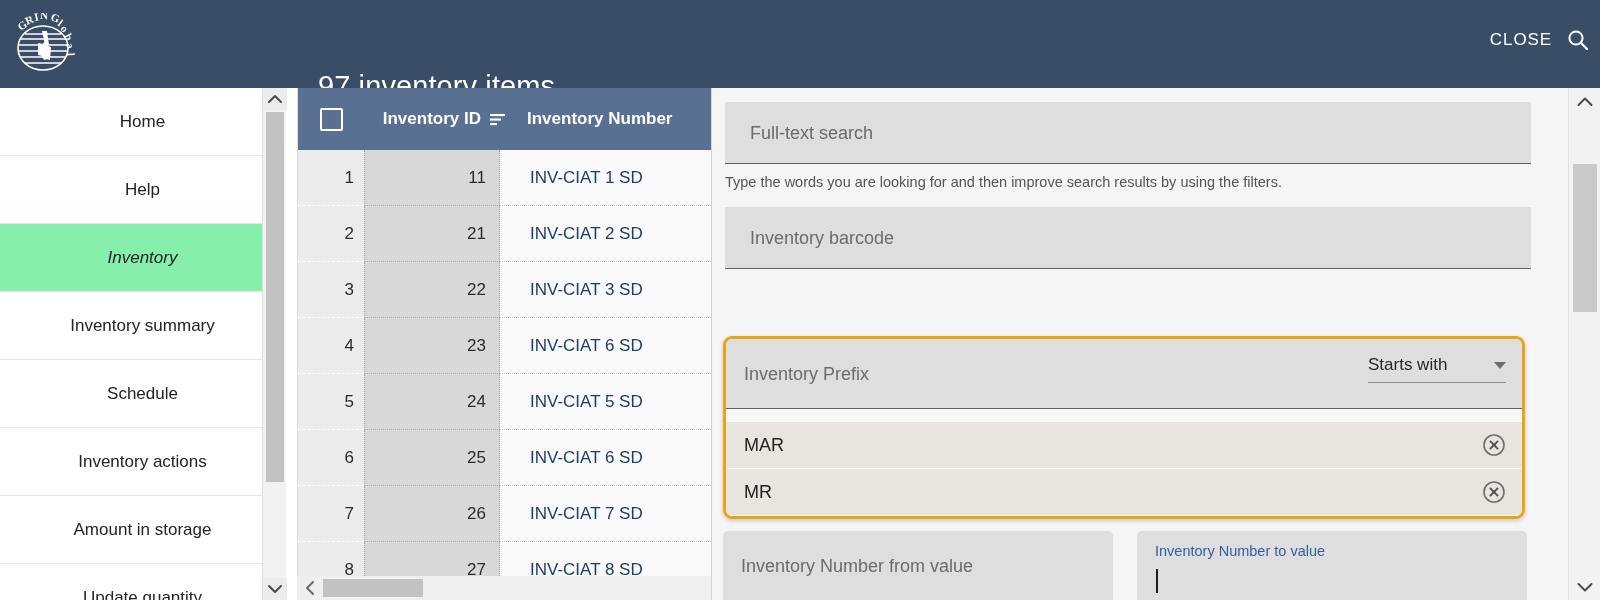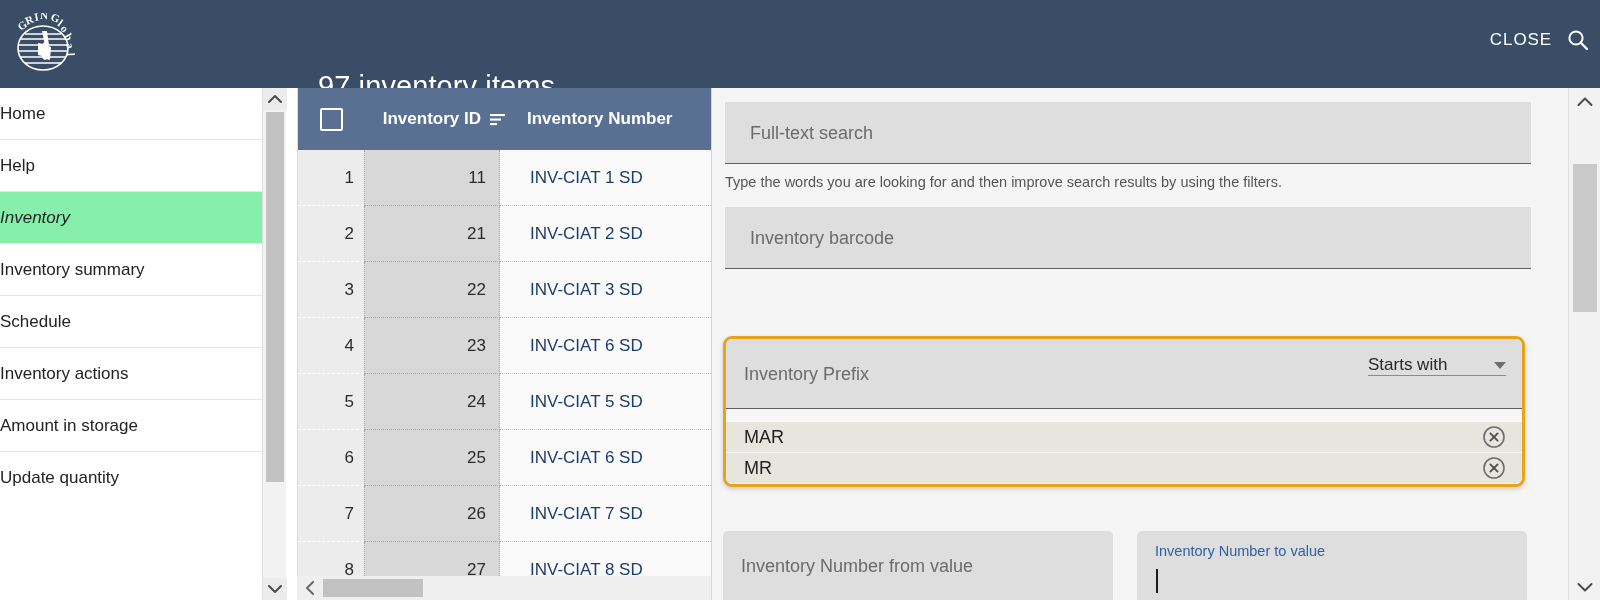--- a/index.html
+++ b/index.html
@@ -36,25 +36,27 @@
     color: #ffffff; font-size: 17px; letter-spacing: .9px; font-weight: 400;
   }
   .search-glyph { width: 24px; height: 24px; display: block; }
 
   
   .sidebar {
     position: absolute; left: 0; top: 88px; width: 262px; height: 512px;
     background: #ffffff; overflow: hidden;
   }
   .nav-item {
-    height: 52px; display: flex; align-items: center;
+    height: 68px; display: flex; align-items: center;
+    padding-left: 23px;
     font-size: 17px; color: #232323;
     border-bottom: 1px solid #e7e7e7;
     background: #ffffff; cursor: pointer;
     white-space: nowrap;
+    justify-content: center;
   }
   .nav-item.active { background: #86efac; font-style: italic; }
   .nav-item.noborder { border-bottom: none; }
 
   .sb-scroll {
     position: absolute; left: 262px; top: 88px; width: 24px; height: 512px;
     background: #f2f2f2; border-left: 1px solid #e0e0e0;
   }
   .sb-arrow {
     position: absolute; left: 0; width: 24px; height: 22px;
@@ -149,28 +151,28 @@
     position: relative; height: 70px; background: #dedede;
     border-bottom: 1px solid #5f5f5f;
   }
   .hl-top .ph {
     position: absolute; left: 18px; top: 50%; transform: translateY(-50%);
     font-size: 18px; color: #6b6b6b; white-space: nowrap;
   }
   .op-select {
     position: absolute; right: 16px; top: 16px; width: 138px;
     display: flex; align-items: center; justify-content: space-between;
-    border-bottom: 1px solid #8b8b8b; cursor: pointer;
+    border-bottom: 1px solid #8b8b8b; padding-bottom: 7px; cursor: pointer;
   }
   .op-label { font-size: 17px; color: #272727; white-space: nowrap; }
   .caret { width: 0; height: 0; border-left: 6px solid transparent;
            border-right: 6px solid transparent; border-top: 7px solid #6d6d6d; }
   .hl-gap { height: 13px; background: #f7f7f7; }
   .chip {
-    position: relative; height: 31px; background: #e8e5de;
+    position: relative; height: 47px; background: #e8e5de;
     border-bottom: 1px solid #f5f5f5;
     display: flex; align-items: center; cursor: pointer;
   }
   .chip-text { font-size: 18px; color: #222222; padding-left: 18px; white-space: nowrap; }
   .chip-x { position: absolute; right: 16px; top: 50%; transform: translateY(-50%); cursor: pointer; }
 
   
   .botrow { position: absolute; left: 723px; top: 531px; display: flex; gap: 24px; }
   .field-sm {
     position: relative; width: 390px; height: 69px;

